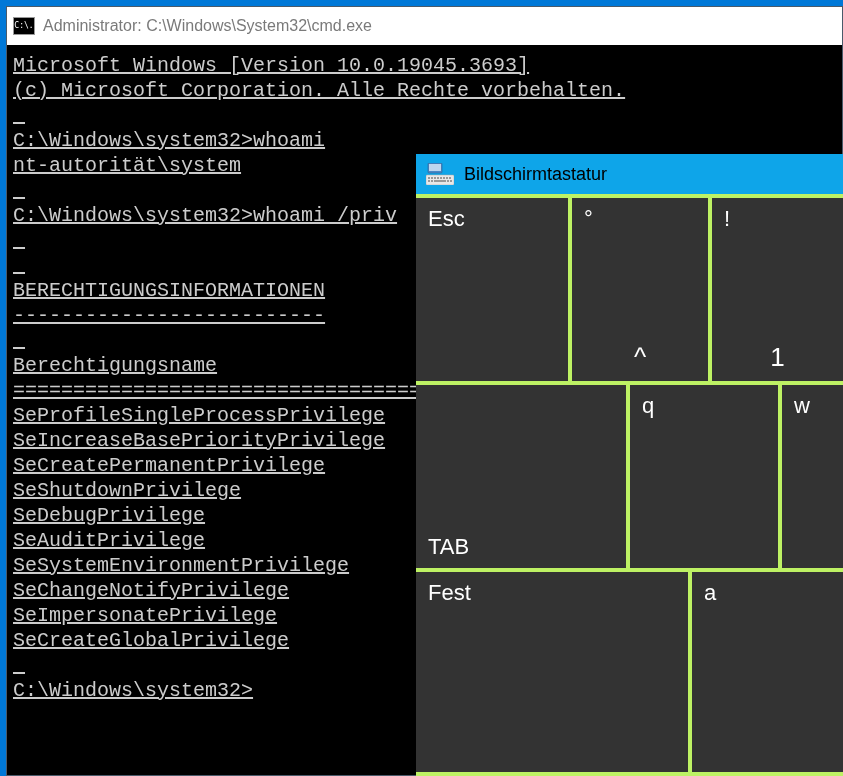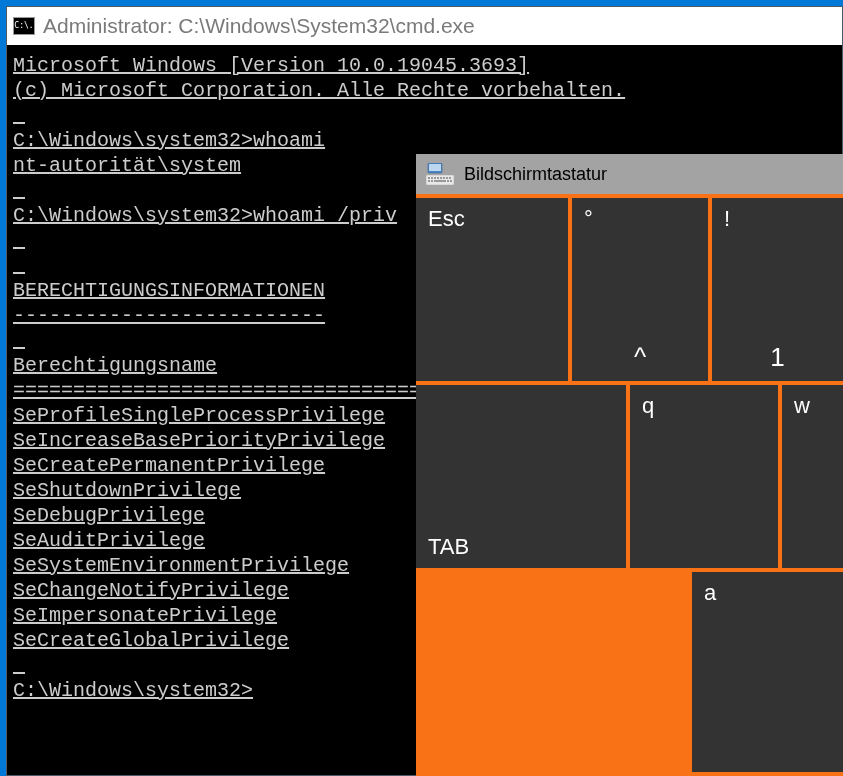--- a/index.html
+++ b/index.html
@@ -39,21 +39,21 @@
     justify-content: center;
   }
   .cmd-icon-text {
     color: #fff;
     font-size: 8px;
     font-family: monospace;
     line-height: 1;
   }
   .cmd-title {
     color: #7a7a7a;
-    font-size: 21px;
+    font-size: 16px;
     font-weight: 400;
   }
   .cmd-body {
     padding: 8px 6px;
     font-family: Consolas, "Courier New", monospace;
     font-size: 20px;
     color: #ccc;
     line-height: 1.25;
     white-space: pre-wrap;
     word-wrap: break-word;
@@ -63,42 +63,42 @@
   .osk-window {
     position: absolute;
     left: 416px;
     top: 154px;
     width: 427px;
     height: 622px;
     background: #1a1a1a;
   }
   .osk-titlebar {
     height: 40px;
-    background: #a3a3a3;
+    background: #0ea5e9;
     display: flex;
     align-items: center;
     padding: 0 10px;
     gap: 10px;
   }
   .osk-icon {
     width: 28px;
     height: 22px;
     position: relative;
   }
   .osk-icon svg { width: 100%; height: 100%; }
   .osk-title {
     color: #000;
     font-size: 18px;
     font-weight: 400;
   }
   .osk-keys {
     position: relative;
     width: 100%;
     height: calc(100% - 40px);
-    background: #f97316;
+    background: #bef264;
   }
   .key {
     position: absolute;
     background: #333;
     color: #fff;
     font-size: 22px;
     padding: 8px 12px;
     display: flex;
     flex-direction: column;
     font-family: "Segoe UI", Arial, sans-serif;
@@ -169,17 +169,20 @@
     </div>
     <div class="key key-tab">
       <span class="top">TAB</span>
     </div>
     <div class="key key-q">
       <span class="top">q</span>
     </div>
     <div class="key key-w">
       <span class="top">w</span>
     </div>
+    <div class="key key-fest">
+      <span class="top">Fest</span>
+    </div>
     <div class="key key-a">
       <span class="top">a</span>
     </div>
   </div>
 </div>
 
 </body></html>

